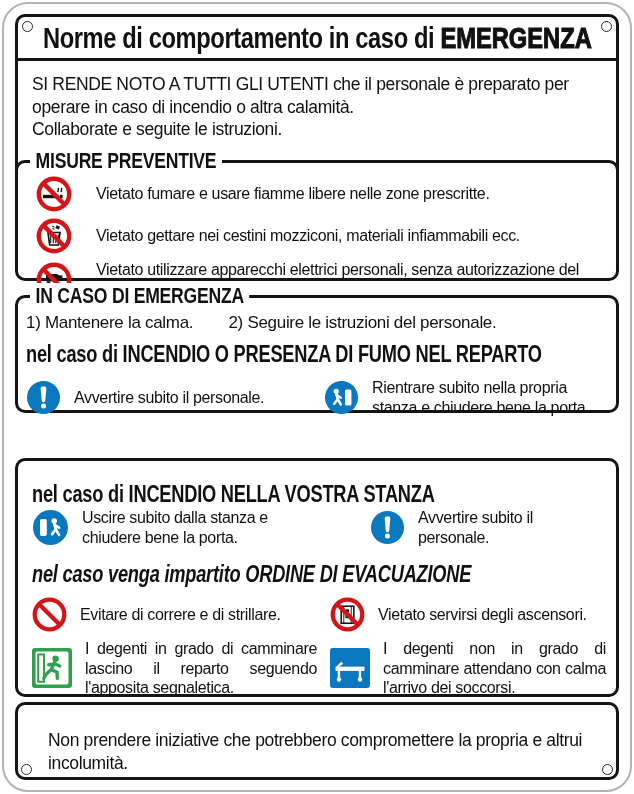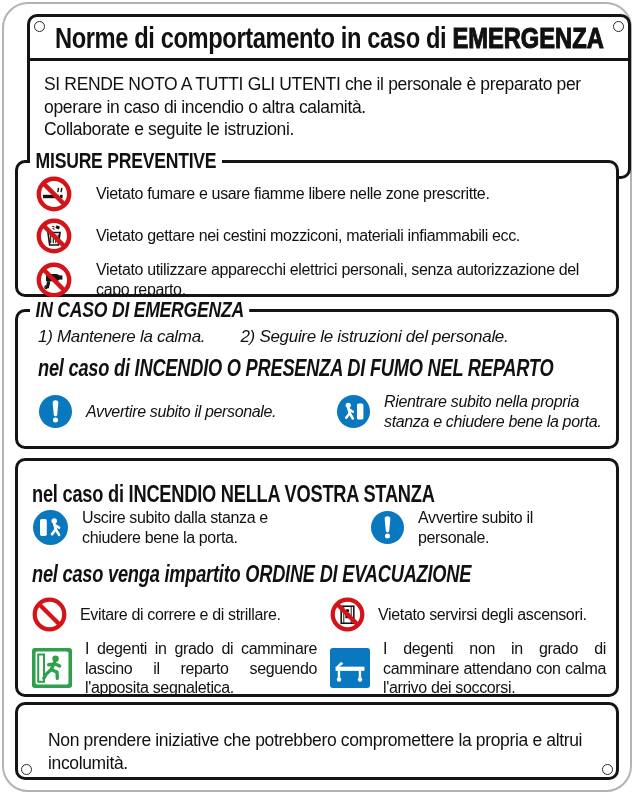--- a/index.html
+++ b/index.html
@@ -5,47 +5,47 @@
   html,body{margin:0;padding:0;background:#fff;}
   .plate{position:relative;width:634px;height:794px;background:#fff;
          font-family:"Liberation Sans",sans-serif;color:#111;overflow:hidden;}
   .plate-edge{position:absolute;left:2px;top:2px;right:2px;bottom:2px;
               border:2px solid #b3b3b3;border-radius:26px;}
   .box{position:absolute;left:15px;width:604px;background:#fff;
        border:3.5px solid #141414;border-radius:10px;box-sizing:border-box;overflow:visible;}
   .hole{position:absolute;width:11px;height:11px;border:1.6px solid #2a2a2a;border-radius:50%;
         background:#fff;box-sizing:border-box;}
   
-  .head-box{top:14px;height:165px;margin-left:12px;}
+  .head-box{top:14px;height:165px;}
   .title-row{height:41px;border-bottom:3.5px solid #141414;display:flex;
              align-items:center;justify-content:center;}
   .title-line{font-size:30px;font-weight:bold;white-space:nowrap;
               transform:scaleX(0.79);transform-origin:50% 50%;letter-spacing:-0.5px;}
   .title-heavy{-webkit-text-stroke:1.1px #111;letter-spacing:0;}
   .intro{padding:12px 14px 0 14px;font-size:17.5px;letter-spacing:-0.35px;
          line-height:22.5px;max-width:576px;}
   .intro p{margin:0;}
   
   .legend{position:absolute;top:-15px;left:12px;background:#fff;padding:0 7px;
           font-size:22px;font-weight:bold;white-space:nowrap;
           transform:scaleX(0.8);transform-origin:0 50%;letter-spacing:-0.3px;}
   
   .item{display:flex;align-items:center;gap:13px;}
   .t{font-size:16px;letter-spacing:-0.35px;line-height:19.5px;}
   .just{text-align:justify;}
   .icon{flex:0 0 auto;display:inline-flex;}
   .icon svg{display:block;}
   
-  .misure-box{top:160px;height:137px;}
+  .misure-box{top:160px;height:121px;}
   .misure-body{padding:13px 12px 0 18px;}
   .misure-body .item{margin-bottom:6px;gap:24px;}
   .misure-body .t{max-width:515px;}
   
-  .emerg-box{top:309px;height:140px;font-style:italic;}
-  .emerg-body{padding:15px 10px 0 20px;}
+  .emerg-box{top:295px;height:118px;}
+  .emerg-body{padding:15px 10px 0 8px;}
   .steps{font-size:17px;letter-spacing:-0.3px;}
   .step1{display:inline-block;width:198px;}
   .subhead{margin-top:7px;font-size:24px;font-weight:bold;}
   .subhead .cond{display:inline-block;transform:scaleX(0.76);transform-origin:0 50%;
                  white-space:nowrap;letter-spacing:-0.3px;}
   .cols{display:grid;grid-template-columns:298px 1fr;align-items:center;}
   .emerg-cols{margin-top:10px;}
   .emerg-cols .t{max-width:235px;}
   
   .stanza-box{top:458px;height:239px;}

